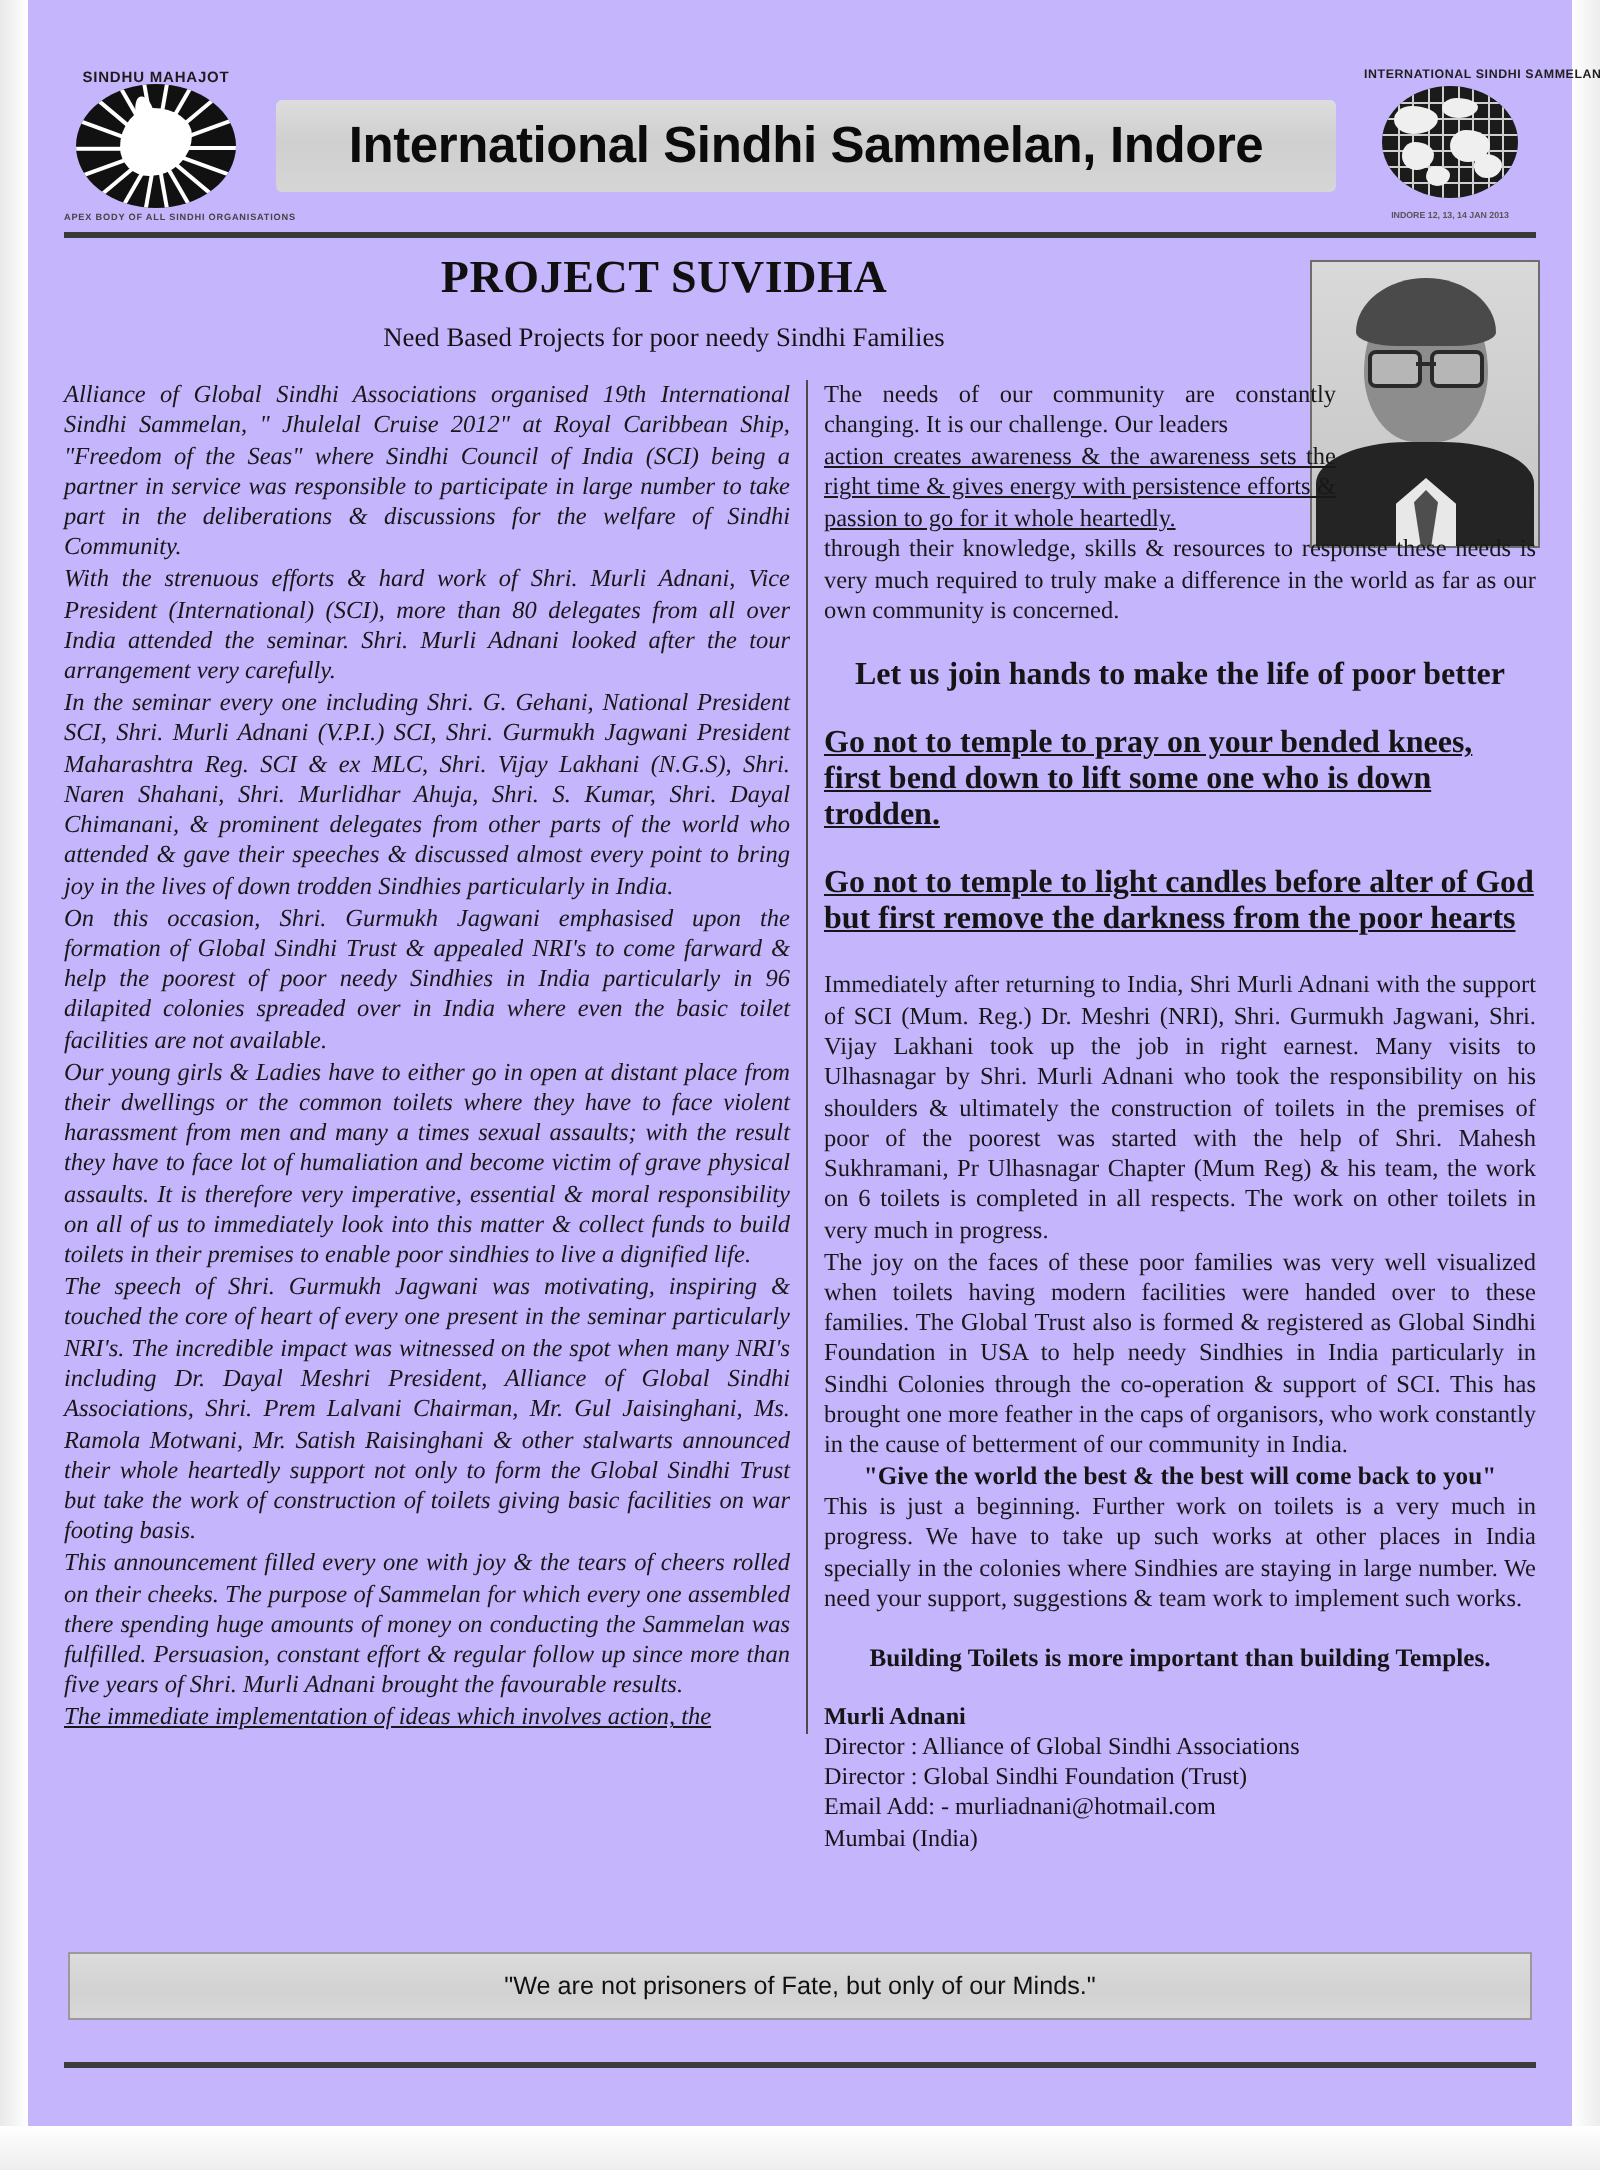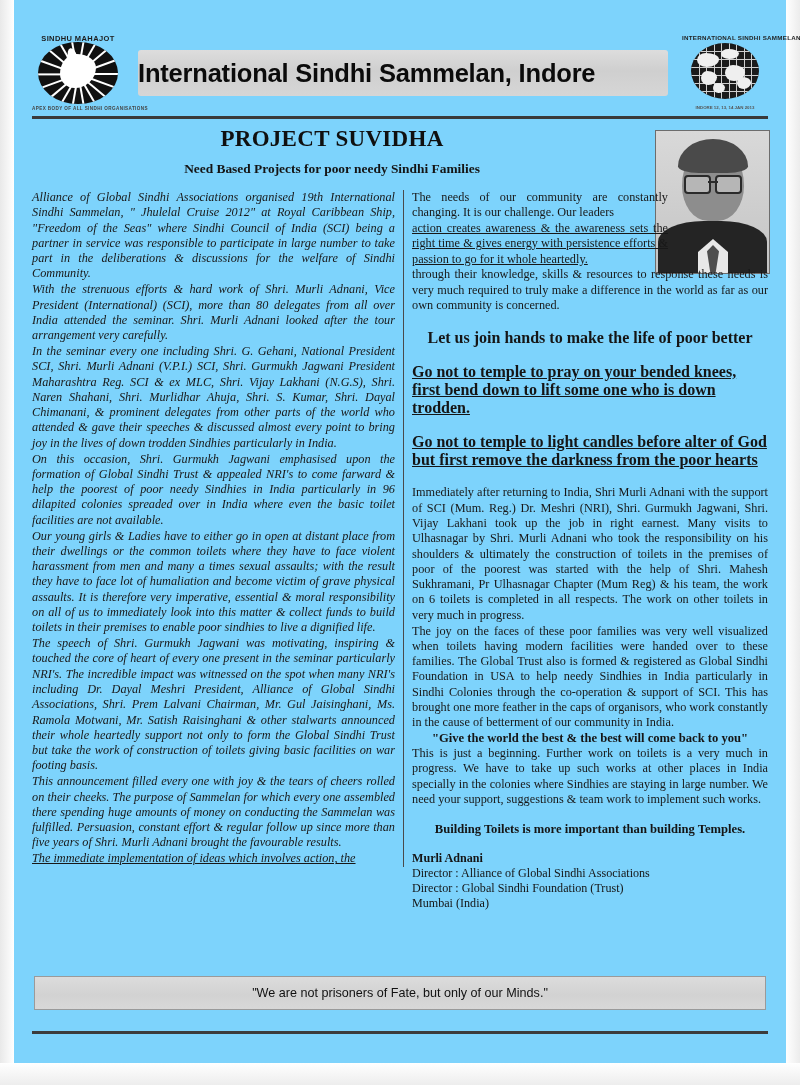--- a/index.html
+++ b/index.html
@@ -5,21 +5,21 @@
 <style>
   html, body {
     margin: 0;
     padding: 0;
     background: #b4b4b4;
   }
   .page {
     position: relative;
     width: 800px;
     height: 1085px;
-    background: #7dd3fc;
+    background: #c4b5fd;
     overflow: hidden;
     font-family: "Liberation Serif", "DejaVu Serif", serif;
     color: #151515;
     box-sizing: border-box;
   }
   
   .scan-edge-left {
     position: absolute;
     left: 0; top: 0; width: 14px; height: 1085px;
     background: linear-gradient(to right, #e9e9e9, #ffffff);
@@ -101,21 +101,21 @@
   .logo-left .ring-text-bot { bottom: 1px; font-size: 4.6px; color: #444; }
 
   .title-bar {
     flex: 1 1 auto;
     margin: 12px 14px;
     height: 46px;
     background: linear-gradient(to bottom, #ddd, #cfcfcf 45%, #d6d6d6);
     border-radius: 3px;
     display: flex;
     align-items: center;
-    justify-content: flex-start;
+    justify-content: center;
   }
   .title-bar .title-text {
     font-family: "Liberation Sans", sans-serif;
     font-weight: bold;
     font-size: 25.5px;
     color: #0b0b0b;
     letter-spacing: -0.2px;
     white-space: nowrap;
   }
 
@@ -173,21 +173,21 @@
     font-weight: bold;
     letter-spacing: .3px;
     color: #101010;
   }
   .doc-subtitle {
     position: absolute;
     left: 32px; top: 161px;
     width: 600px;
     text-align: center;
     font-size: 13.4px;
-    font-weight: bold;
+    font-weight: normal;
     color: #141414;
   }
 
   
   .portrait {
     position: absolute;
     left: 655px; top: 130px;
     width: 113px; height: 142px;
     border: 1px solid #6d6d6d;
     background: #cfcfcf;
@@ -460,20 +460,21 @@
       <p class="para">This is just a beginning. Further work on toilets is a very much in progress. We have to take up such works at other places in India specially in the colonies where Sindhies are staying in large number. We need your support, suggestions &amp; team work to implement such works.</p>
 
       <div class="spacer-md"></div>
       <p class="bold-line">Building Toilets is more important than building Temples.</p>
       <div class="spacer-md"></div>
 
       <div class="sig-block">
         <p class="name">Murli Adnani</p>
         <p>Director : Alliance of Global Sindhi Associations</p>
         <p>Director : Global Sindhi Foundation (Trust)</p>
+        <p>Email Add: - murliadnani@hotmail.com</p>
         <p>Mumbai (India)</p>
       </div>
     </div>
   </div>
 
   <div class="footer-box">
     <span class="footer-text">"We are not prisoners of Fate, but only of our Minds."</span>
   </div>
   <div class="rule-footer"></div>
 

